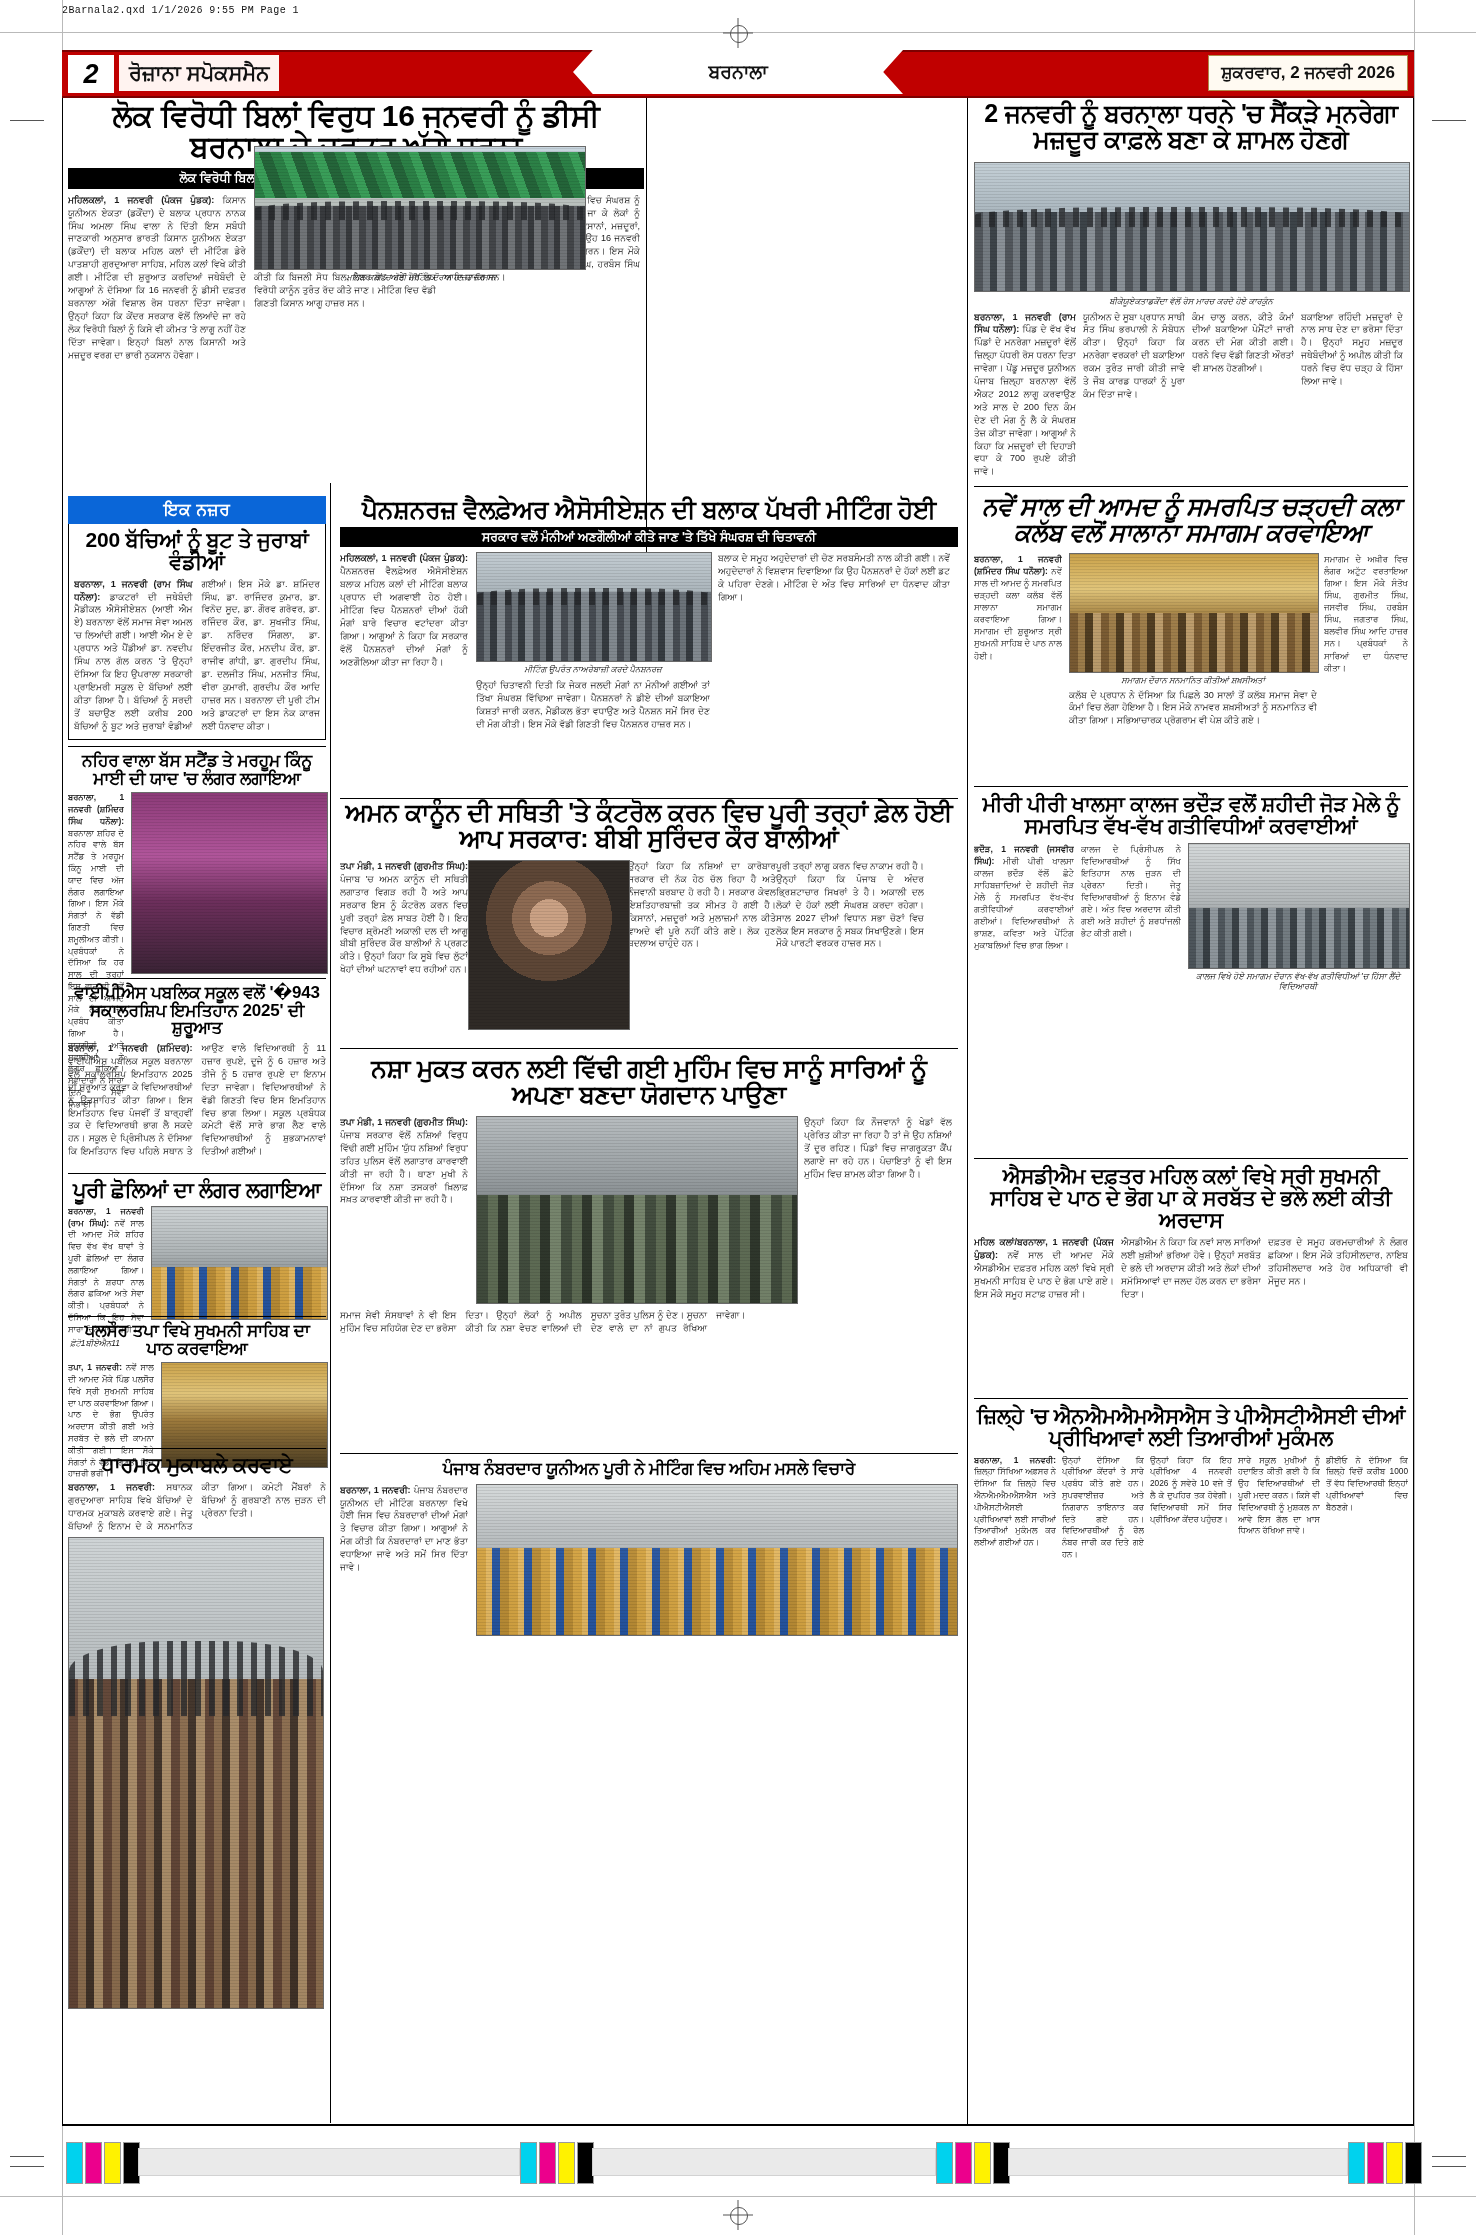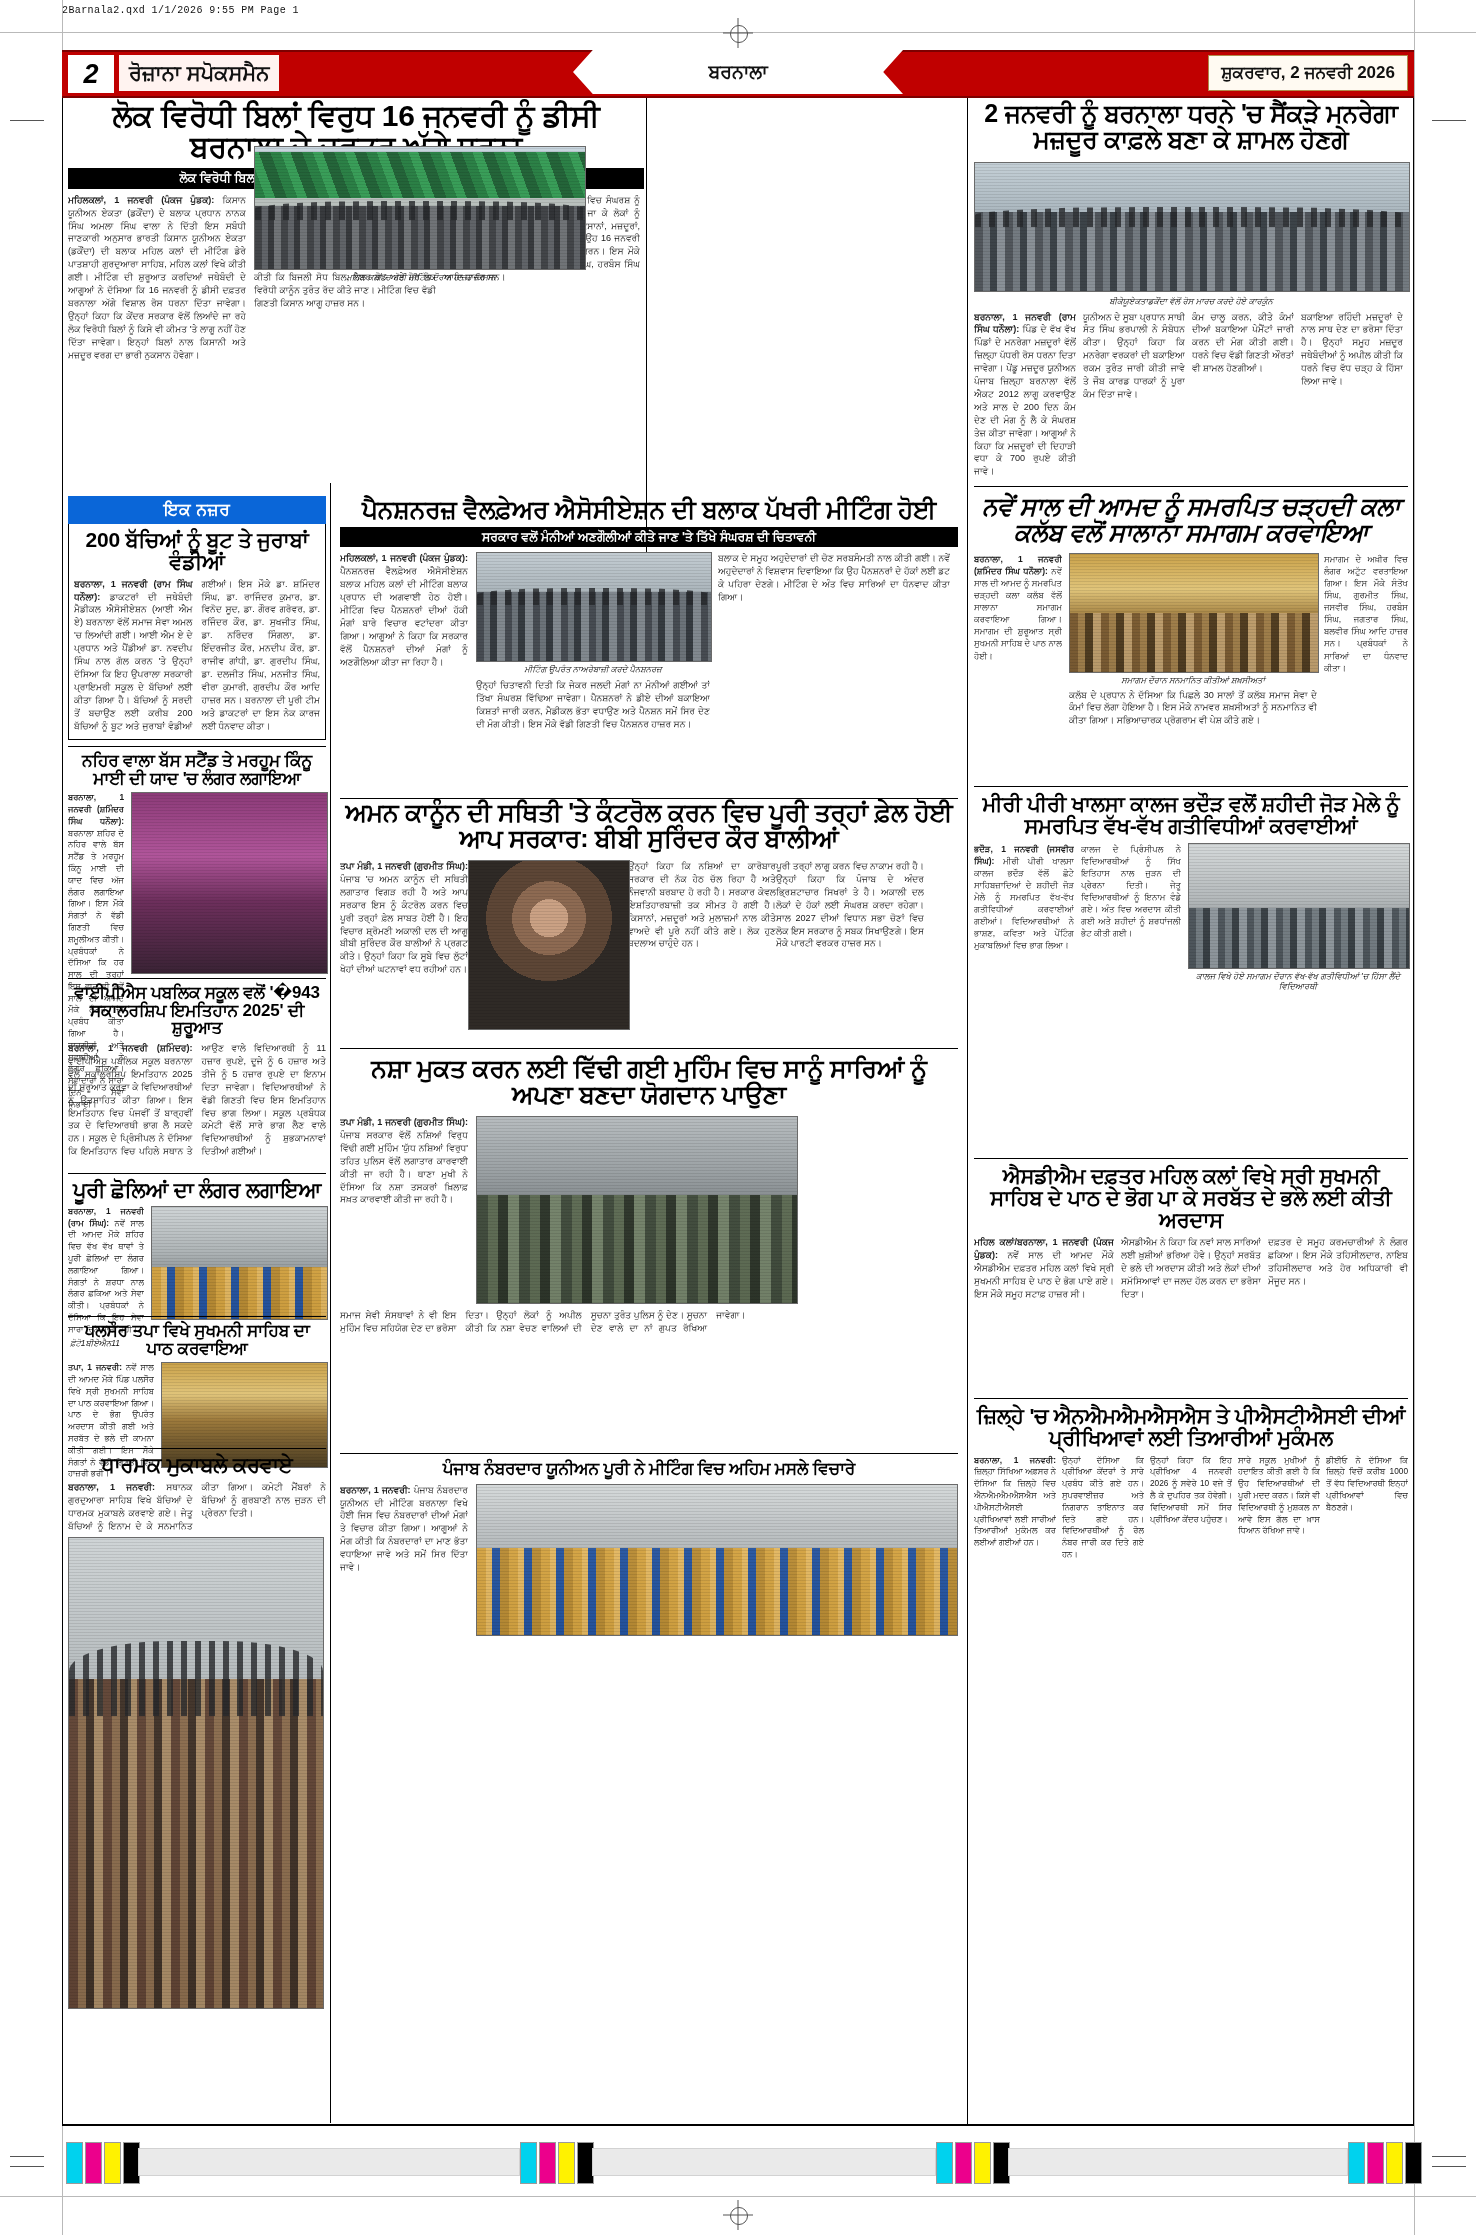--- a/index.html
+++ b/index.html
@@ -384,20 +384,23 @@
             <span>ਪੰਜਾਬ ਸਰਕਾਰ ਵੱਲੋਂ ਨਸ਼ਿਆਂ ਵਿਰੁਧ ਵਿੱਢੀ ਗਈ ਮੁਹਿੰਮ 'ਯੁੱਧ ਨਸ਼ਿਆਂ ਵਿਰੁਧ' ਤਹਿਤ ਪੁਲਿਸ ਵੱਲੋਂ ਲਗਾਤਾਰ ਕਾਰਵਾਈ ਕੀਤੀ ਜਾ ਰਹੀ ਹੈ। ਥਾਣਾ ਮੁਖੀ ਨੇ ਦੱਸਿਆ ਕਿ ਨਸ਼ਾ ਤਸਕਰਾਂ ਖ਼ਿਲਾਫ਼ ਸਖ਼ਤ ਕਾਰਵਾਈ ਕੀਤੀ ਜਾ ਰਹੀ ਹੈ।</span>
           </div>
         </div>
         <div style="width:320px;">
           <div class="photo" style="width:320px;height:186px;">
             <div class="police"></div>
             <div class="crowd" style="height:58%;background:repeating-linear-gradient(90deg,#3f4a3a 0 11px,#5d6b52 11px 21px,#2b3327 21px 31px,#75846a 31px 42px);"></div>
             <div class="grain"></div>
           </div>
         </div>
+        <div style="width:148px;">
+            <div class="body-txt">ਉਨ੍ਹਾਂ ਕਿਹਾ ਕਿ ਨੌਜਵਾਨਾਂ ਨੂੰ ਖੇਡਾਂ ਵੱਲ ਪ੍ਰੇਰਿਤ ਕੀਤਾ ਜਾ ਰਿਹਾ ਹੈ ਤਾਂ ਜੋ ਉਹ ਨਸ਼ਿਆਂ ਤੋਂ ਦੂਰ ਰਹਿਣ। ਪਿੰਡਾਂ ਵਿਚ ਜਾਗਰੂਕਤਾ ਕੈਂਪ ਲਗਾਏ ਜਾ ਰਹੇ ਹਨ। ਪੰਚਾਇਤਾਂ ਨੂੰ ਵੀ ਇਸ ਮੁਹਿੰਮ ਵਿਚ ਸ਼ਾਮਲ ਕੀਤਾ ਗਿਆ ਹੈ।</div>
+          </div>
       </div>
       <div class="body-txt c5" style="margin-top:5px;height:190px;">ਸਮਾਜ ਸੇਵੀ ਸੰਸਥਾਵਾਂ ਨੇ ਵੀ ਇਸ ਮੁਹਿੰਮ ਵਿਚ ਸਹਿਯੋਗ ਦੇਣ ਦਾ ਭਰੋਸਾ ਦਿਤਾ। ਉਨ੍ਹਾਂ ਲੋਕਾਂ ਨੂੰ ਅਪੀਲ ਕੀਤੀ ਕਿ ਨਸ਼ਾ ਵੇਚਣ ਵਾਲਿਆਂ ਦੀ ਸੂਚਨਾ ਤੁਰੰਤ ਪੁਲਿਸ ਨੂੰ ਦੇਣ। ਸੂਚਨਾ ਦੇਣ ਵਾਲੇ ਦਾ ਨਾਂ ਗੁਪਤ ਰੱਖਿਆ ਜਾਵੇਗਾ।</div>
     </div>
 
     <div class="blk" style="left:278px;top:1355px;width:618px;">
       <div class="hl hl-m" style="border-top:1.5px solid #000;padding:6px 2px 6px;">ਪੰਜਾਬ ਨੰਬਰਦਾਰ ਯੂਨੀਅਨ ਪੂਰੀ ਨੇ ਮੀਟਿੰਗ ਵਿਚ ਅਹਿਮ ਮਸਲੇ ਵਿਚਾਰੇ</div>
       <div style="display:flex;gap:8px;">
         <div style="width:128px;">
           <div class="body-txt">
             <b>ਬਰਨਾਲਾ, 1 ਜਨਵਰੀ:</b>

